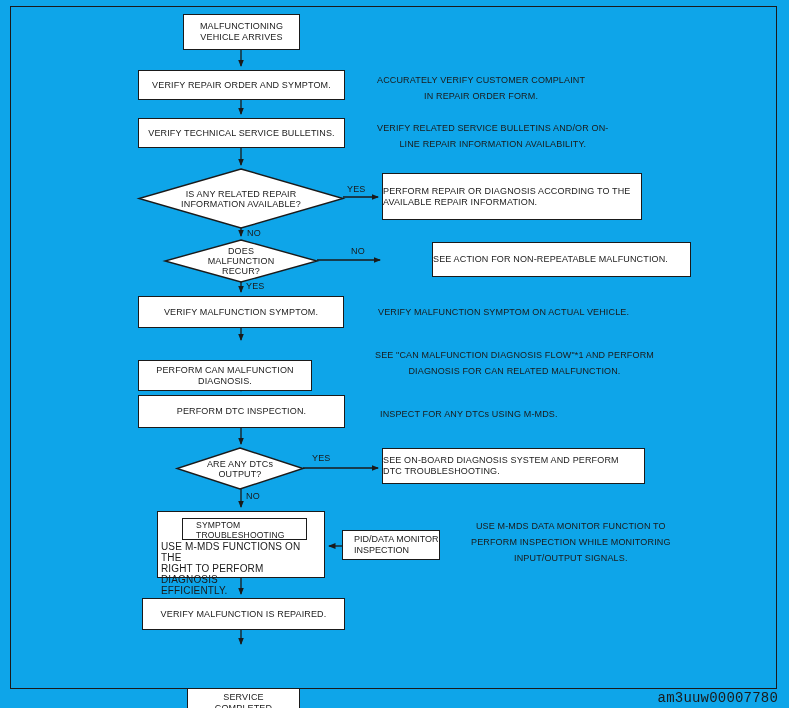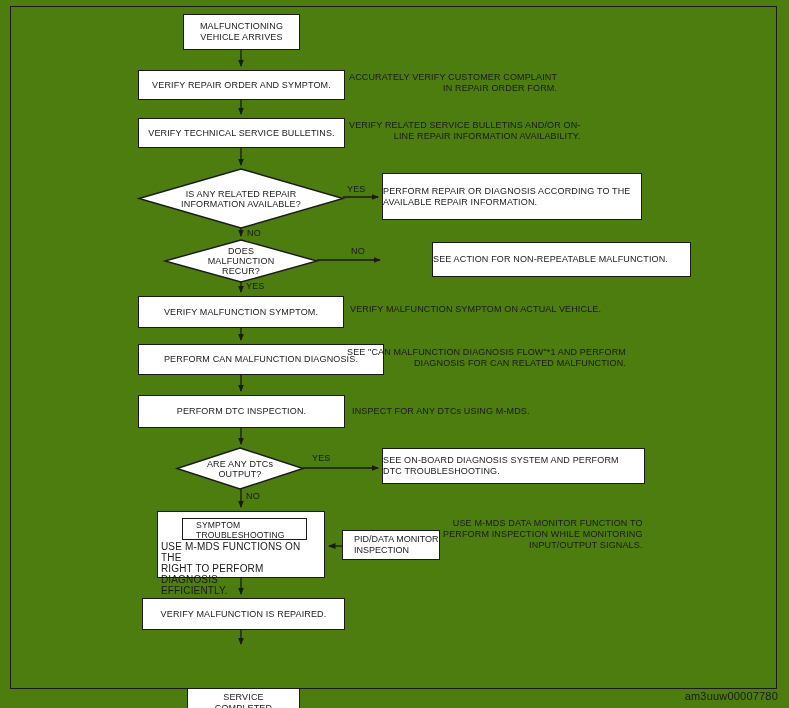--- a/index.html
+++ b/index.html
@@ -1,18 +1,18 @@
 <!DOCTYPE html>
 <html><head>
 <meta charset="utf-8">
 <style>
   :root{ --ink:#1a1a1a; }
   html,body{ margin:0; padding:0; background:#ffffff; }
   .page{
-    position:relative; width:789px; height:708px; background:#4d7c0f;
+    position:relative; width:789px; height:708px; background:#0ea5e9;
     font-family:"Liberation Sans","DejaVu Sans",sans-serif;
     color:var(--ink); font-size:9px; letter-spacing:.15px; overflow:hidden;
   }
   .frame{
     position:absolute; left:10px; top:6px; width:765px; height:681px;
     border:1.5px solid var(--ink); background:transparent;
   }
   svg.wires{ position:absolute; left:0; top:0; z-index:1; }
   .node{
     position:absolute; z-index:2; background:#ffffff;
@@ -22,36 +22,36 @@
     box-sizing:border-box;
   }
   .node.left{ justify-content:flex-start; text-align:left; }
   .dtext{
     position:absolute; z-index:3; background:transparent;
     display:flex; align-items:center; justify-content:center;
     text-align:center; white-space:pre-line; line-height:10px;
   }
   .note{
     position:absolute; z-index:2; white-space:pre-line;
-    text-align:right; line-height:11px;
+    text-align:center; line-height:16px;margin-left:28px;
   }
   .edge-label{ position:absolute; z-index:3; line-height:10px; }
   .inner-title{
     position:absolute; z-index:3; background:#ffffff;
     border:1.2px solid var(--ink); box-sizing:border-box;
     white-space:pre-line; line-height:10px; padding:1px 0 0 13px;
     font-size:8.6px;
   }
   .outer-body{
     position:absolute; z-index:3; white-space:pre-line;
     line-height:11px; font-size:10px;
   }
   .watermark{
     position:absolute; right:11px; top:690px; z-index:2;
-    font-size:11px; letter-spacing:.2px;
+    font-size:14px; letter-spacing:.2px;font-family:Liberation Mono, monospace;
   }
 </style>
 </head>
 <body>
 
 <div class="page">
 
   <div class="frame"></div>
 
   <svg class="wires" width="789" height="708" viewBox="0 0 789 708">
@@ -105,21 +105,21 @@
   <div class="dtext" style="left:165px;top:240px;width:152px;height:42px;">DOES
 MALFUNCTION
 RECUR?</div>
   <span class="edge-label" style="left:351px;top:246px;">NO</span>
   <span class="edge-label" style="left:246px;top:281px;">YES</span>
   <div class="node left" style="left:384px;top:242px;width:259px;height:35px;margin-left:48px;">SEE ACTION FOR NON-REPEATABLE MALFUNCTION.</div>
 
   <div class="node" style="left:138px;top:296px;width:206px;height:32px;">VERIFY MALFUNCTION SYMPTOM.</div>
   <div class="note" style="left:350px;top:304px;">VERIFY MALFUNCTION SYMPTOM ON ACTUAL VEHICLE.</div>
 
-  <div class="node" style="left:138px;top:344px;width:246px;height:31px;">PERFORM CAN MALFUNCTION DIAGNOSIS.</div>
+  <div class="node" style="left:138px;top:360px;width:174px;height:31px;">PERFORM CAN MALFUNCTION DIAGNOSIS.</div>
   <div class="note" style="left:347px;top:347px;">SEE "CAN MALFUNCTION DIAGNOSIS FLOW"*1 AND PERFORM
 DIAGNOSIS FOR CAN RELATED MALFUNCTION.</div>
 
   <div class="node" style="left:138px;top:395px;width:207px;height:33px;">PERFORM DTC INSPECTION.</div>
   <div class="note" style="left:352px;top:406px;">INSPECT FOR ANY DTCs USING M-MDS.</div>
 
   <div class="dtext" style="left:177px;top:448px;width:126px;height:41px;">ARE ANY DTCs
 OUTPUT?</div>
   <span class="edge-label" style="left:312px;top:453px;">YES</span>
   <span class="edge-label" style="left:246px;top:491px;">NO</span>

